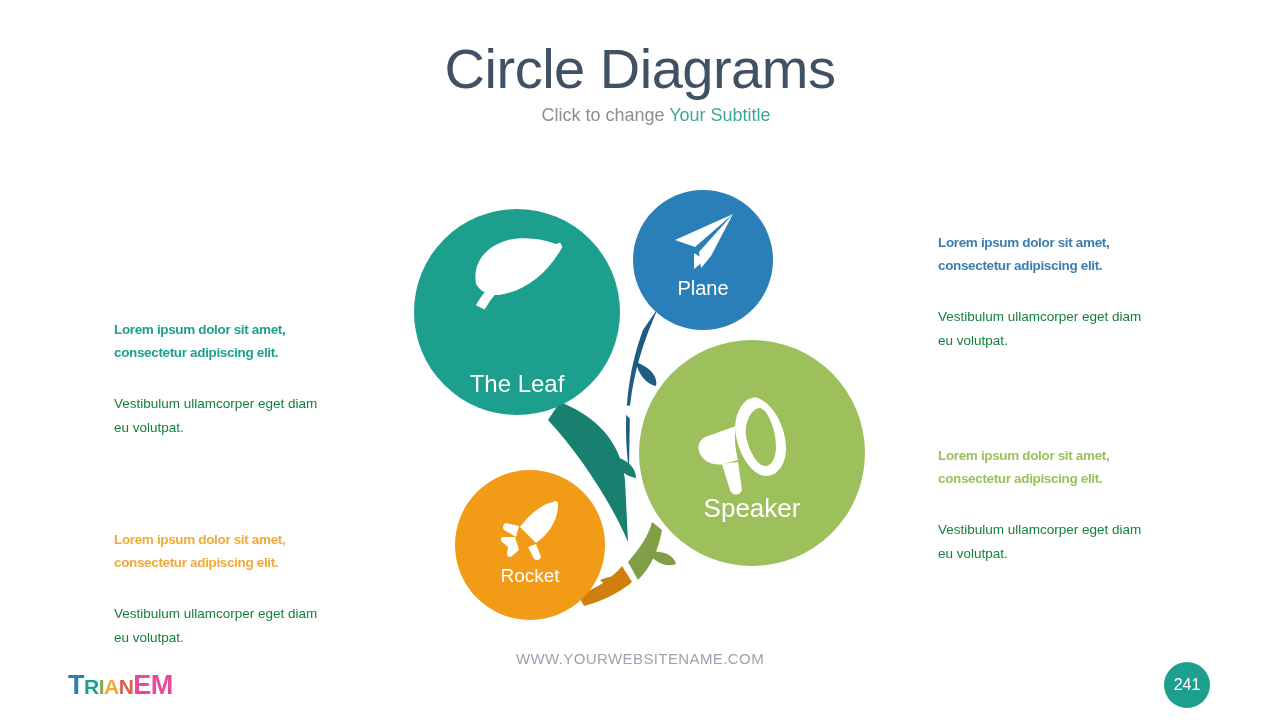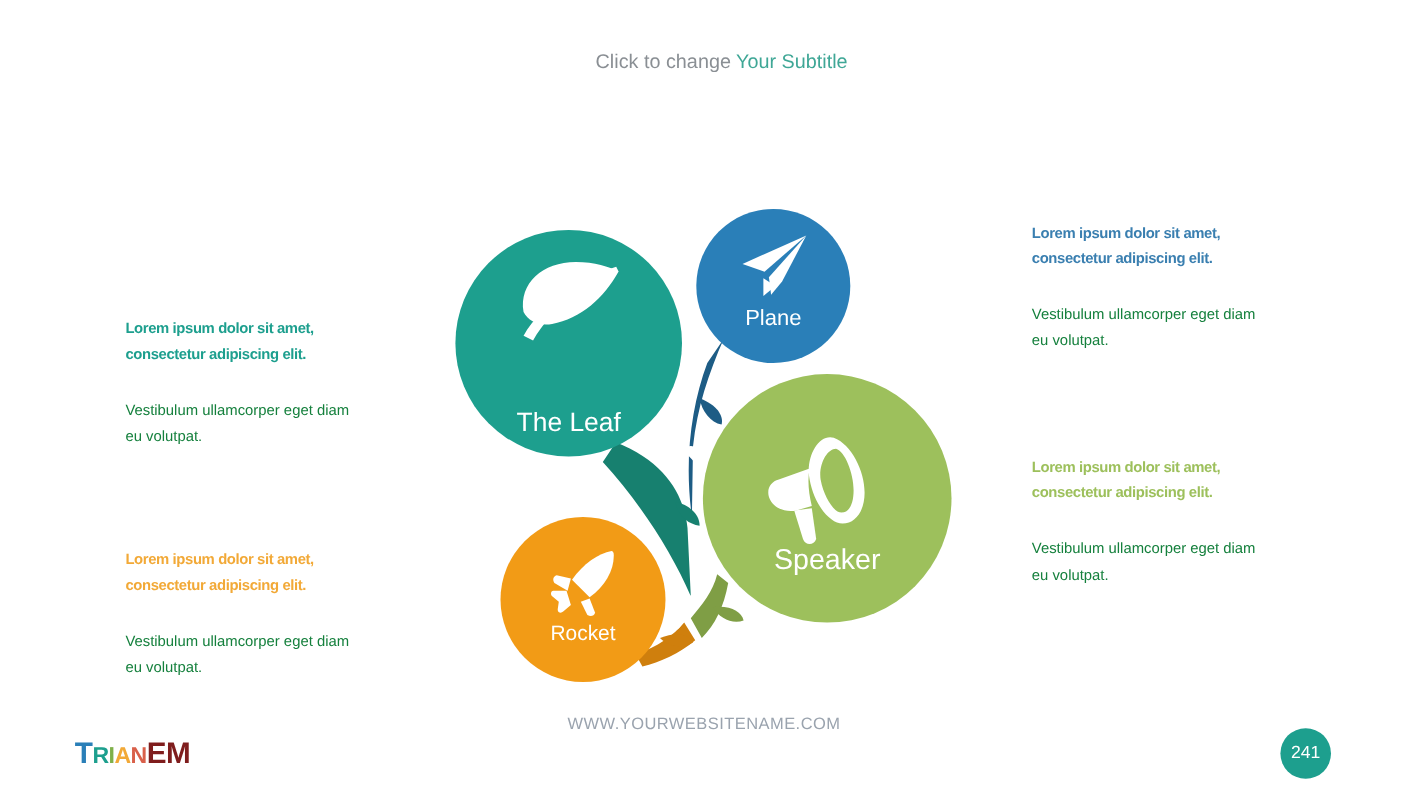--- a/index.html
+++ b/index.html
@@ -46,20 +46,21 @@
   .info-block {
     position: absolute;
     width: 220px;
     font-size: 13.5px;
     line-height: 1.72;
   }
   .info-block .info-head {
     font-weight: 700;
     letter-spacing: -0.35px;
     display: block;
+    margin-top: 31px;
   }
   .info-block .info-body {
     color: #15803d;
     display: block;
     margin-top: 28px;
   }
   #block-leaf    { left: 114px; top: 287px; }
   #block-rocket  { left: 114px; top: 497px; }
   #block-plane   { left: 938px; top: 200px; }
   #block-speaker { left: 938px; top: 413px; }
@@ -116,20 +117,21 @@
     font-size: 16px;
     display: flex;
     align-items: center;
     justify-content: center;
   }
 </style>
 </head>
 <body>
 
 <div id="slide-header">
+  <div id="slide-title" style="color: rgb(63, 81, 99);">Circle Diagrams</div>
   <div id="slide-subtitle" style="color: rgb(138, 143, 148); padding-left: 32px;"><span>Click to change </span><span class="accent" style="color: rgb(63, 167, 150);">Your Subtitle</span></div>
 </div>
 
 <div class="info-block" id="block-leaf">
   <span class="info-head" style="color: rgb(29, 159, 142);">Lorem ipsum dolor sit amet, consectetur adipiscing elit.</span>
   <span class="info-body">Vestibulum ullamcorper eget diam eu volutpat.</span>
 </div>
 
 <div class="info-block" id="block-rocket">
   <span class="info-head" style="color: rgb(242, 169, 55);">Lorem ipsum dolor sit amet, consectetur adipiscing elit.</span>
@@ -218,17 +220,17 @@
 
         <path d="M 6 19 L 11 32 C 10 35, 7 36, 4 34 L -2 22 Z"></path>
 
         <path d="M -15 12 L -27 12 C -29 12, -30 15, -28 17 L -22 22 L -23 29 C -23 32, -20 33, -18 31 L -11 25 Z"></path>
       </g>
       <text class="bubble-label" x="130" y="412" font-size="19">Rocket</text>
     </g>
   </svg>
 </div>
 
-<div id="logo"><span style="color:#2a7fb8">T</span><span class="lg-small" style="color:#1d9f8e">R</span><span class="lg-small" style="color:#7fb04a">I</span><span class="lg-small" style="color:#f2a937">A</span><span class="lg-small" style="color:#d9604a">N</span><span style="color:#7f1d1d">EM</span></div>
+<div id="logo"><span style="color:#2a7fb8">T</span><span class="lg-small" style="color:#1d9f8e">R</span><span class="lg-small" style="color:#7fb04a">I</span><span class="lg-small" style="color:#f2a937">A</span><span class="lg-small" style="color:#d9604a">N</span><span style="color:#ec4899">EM</span></div>
 
 <div id="footer-website" style="color: rgb(154, 163, 174);">WWW.YOURWEBSITENAME.COM</div>
 
 <div id="page-badge" style="background: rgb(29, 159, 142);">241</div>
 
 </body></html>

